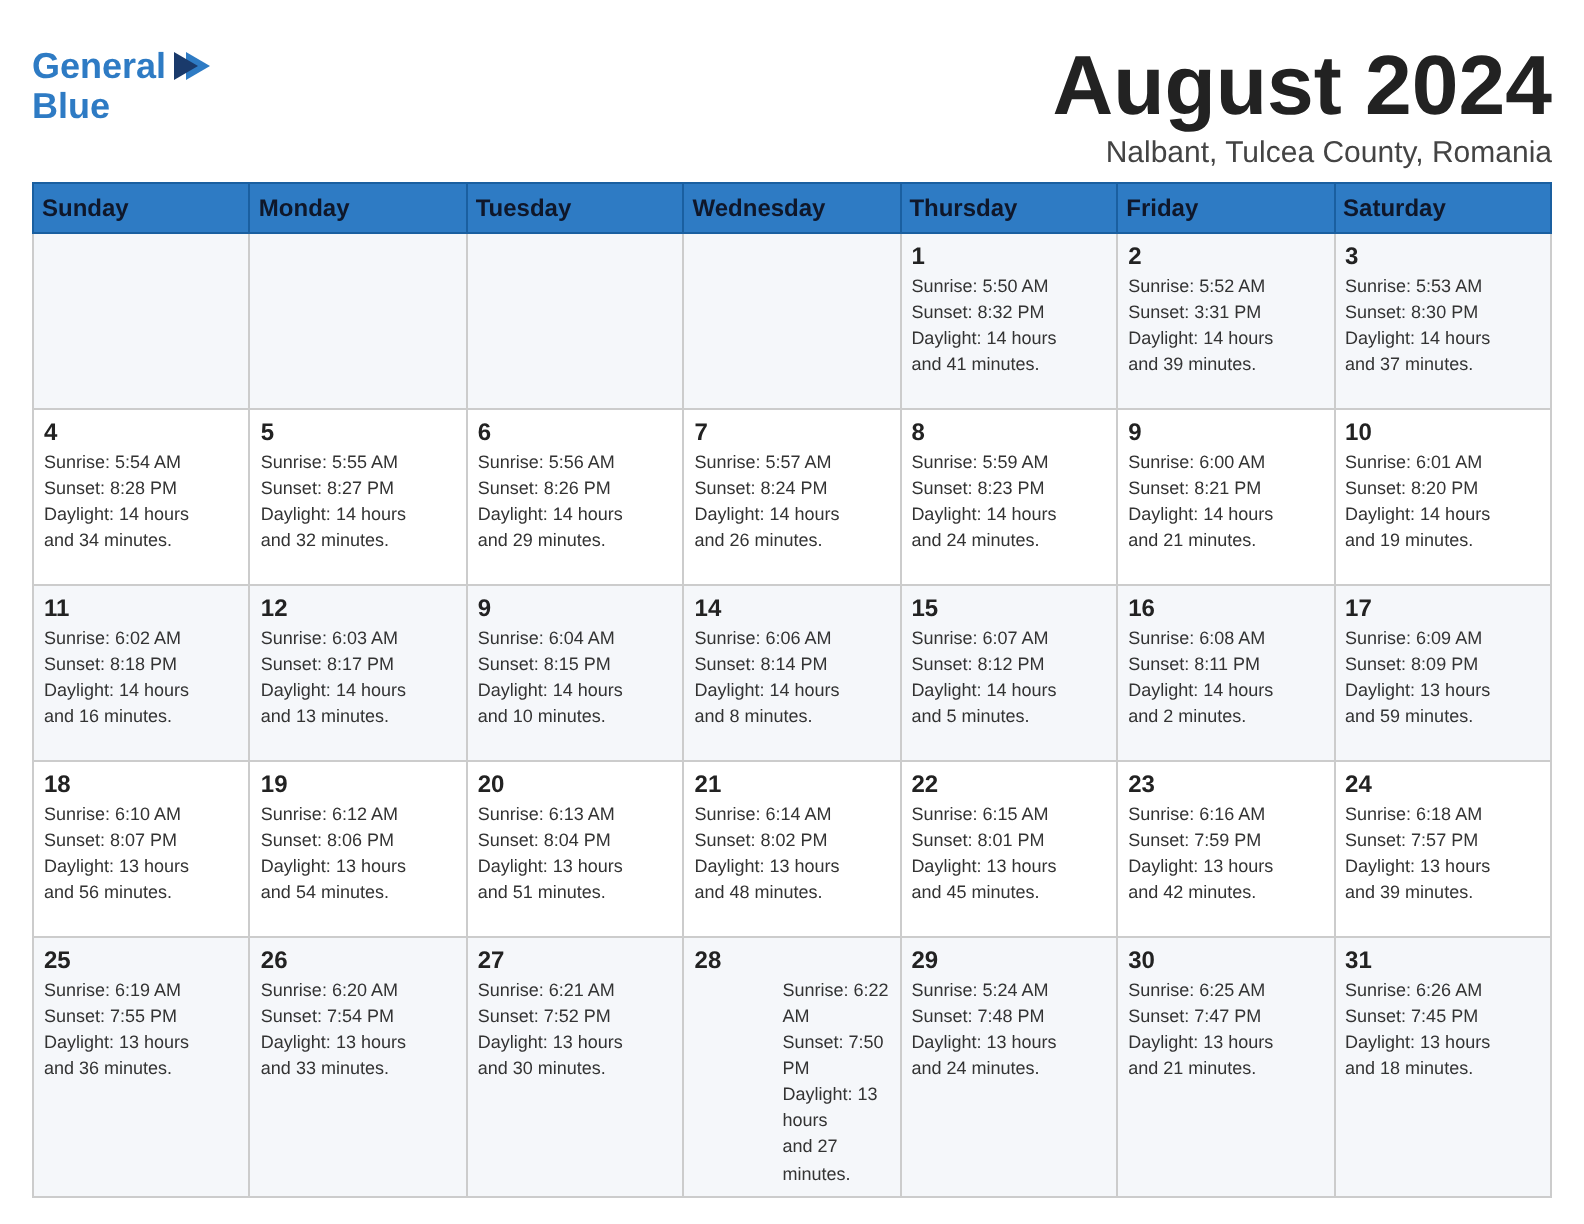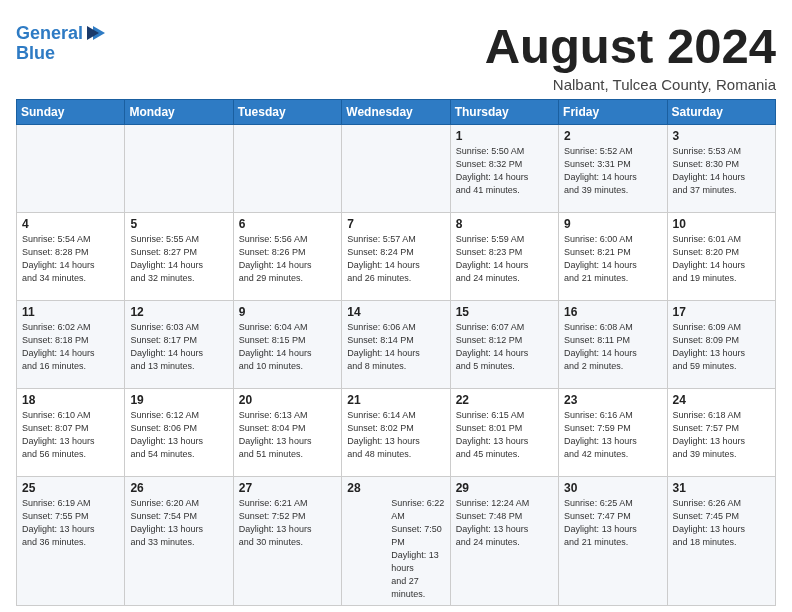--- a/index.html
+++ b/index.html
@@ -36,39 +36,39 @@
     .logo-icon {
       width: 22px;
       height: 22px;
       margin-left: 2px;
       margin-top: -2px;
     }
     .title-block {
       text-align: right;
     }
     .main-title {
-      font-size: 49px;
+      font-size: 42px;
       font-weight: bold;
       color: #222;
       line-height: 1.1;
     }
     .subtitle {
       font-size: 15px;
       color: #444;
       margin-top: 2px;
     }
     .calendar {
       width: 100%;
       border-collapse: collapse;
       margin-top: 4px;
       table-layout: fixed;
     }
     .calendar thead tr th {
       background: #2e7bc4;
-      color: #ffffff;
+      color: #0f172a;
       font-size: 12px;
       font-weight: bold;
       padding: 5px 4px;
       text-align: left;
       border: 1px solid #1a5fa0;
     }
     .calendar tbody tr td {
       vertical-align: top;
       padding: 4px 5px;
       font-size: 9.5px;
@@ -344,21 +344,21 @@
           </td>
           <td>
             <span class="day-num">28</span>
             <div class="day-info" style="white-space: pre-line; margin-left: 44px;">Sunrise: 6:22 AM
 Sunset: 7:50 PM
 Daylight: 13 hours
 and 27 minutes.</div>
           </td>
           <td>
             <span class="day-num">29</span>
-            <div class="day-info" style="white-space: pre-line;">Sunrise: 12:24 AM
+            <div class="day-info" style="white-space: pre-line;">Sunrise: 5:24 AM
 Sunset: 7:48 PM
 Daylight: 13 hours
 and 24 minutes.</div>
           </td>
           <td>
             <span class="day-num">30</span>
             <div class="day-info" style="white-space: pre-line;">Sunrise: 6:25 AM
 Sunset: 7:47 PM
 Daylight: 13 hours
 and 21 minutes.</div>

